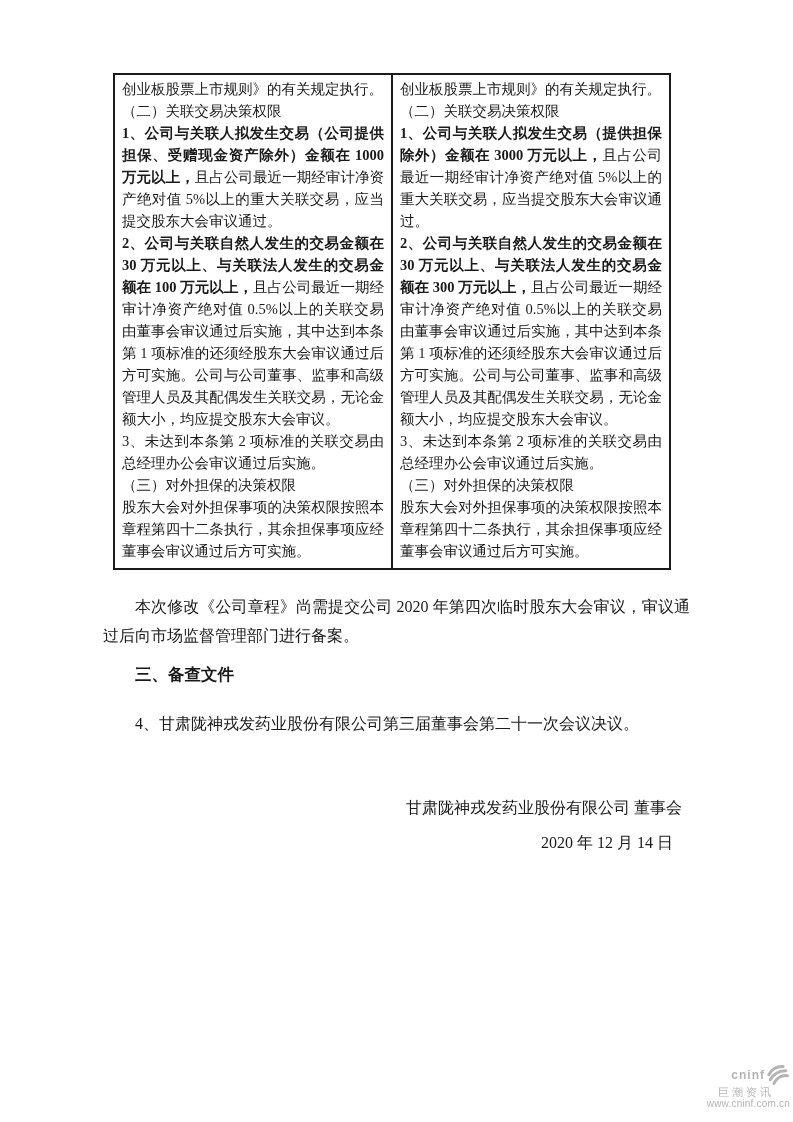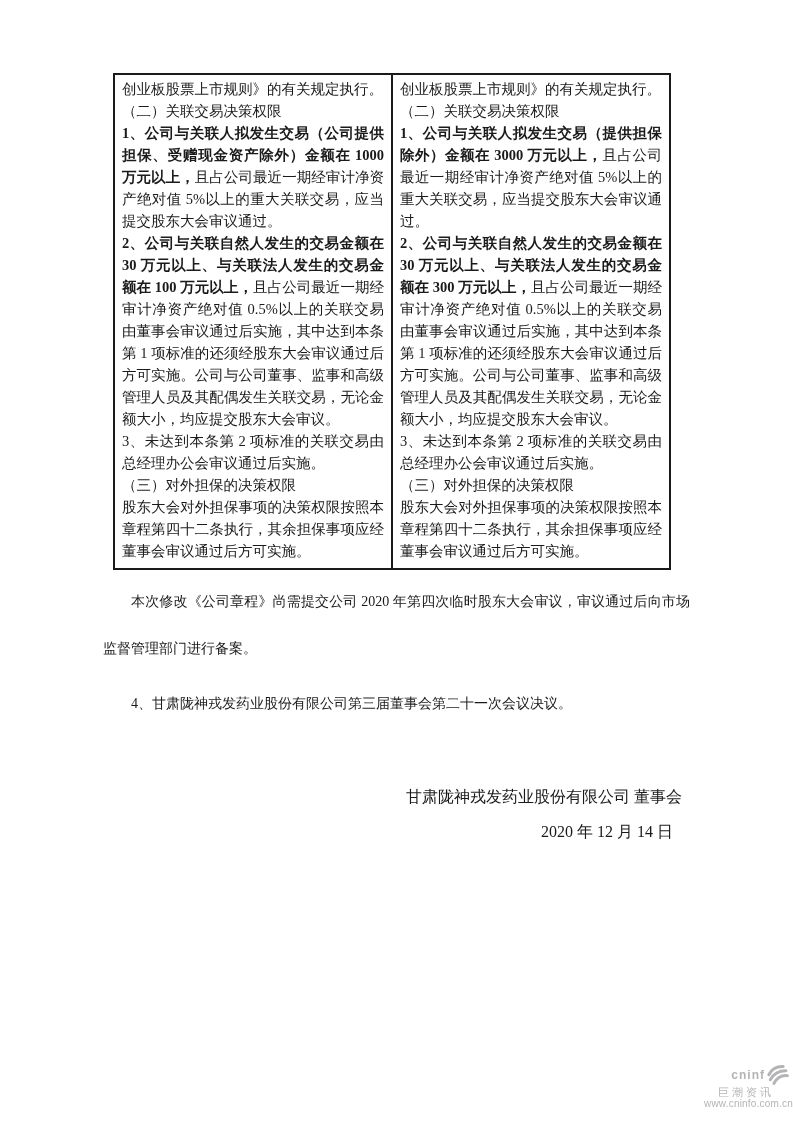--- a/index.html
+++ b/index.html
@@ -49,23 +49,23 @@
   }
   
   h3.sec-heading {
     margin: 13px 0 0 0;
     padding-left: 32px;
     font-size: 16.5px;
     line-height: 24px;
     font-weight: bold;
   }
   p.body-para {
-    margin: 8px 0 0 0;
-    font-size: 14px;
-    line-height: 47px;
+    margin: 22px 0 0 0;
+    font-size: 16px;
+    line-height: 29px;
     text-align: justify;
     text-indent: 2em;
   }
   p.closing {
     margin-top: 32px;
   }
   
   .sig {
     margin-top: 52px;
     font-size: 16px;
@@ -136,20 +136,21 @@
           <p><b></b><span>3、未达到本条第 2 项标准的关联交易由总经理办公会审议通过后实施。</span></p>
           <p><b></b><span>（三）对外担保的决策权限</span></p>
           <p><b></b><span>股东大会对外担保事项的决策权限按照本章程第四十二条执行，其余担保事项应经董事会审议通过后方可实施。</span></p>
         </td>
       </tr>
     </tbody>
       </table>
 
     <p class="body-para">本次修改《公司章程》尚需提交公司 2020 年第四次临时股东大会审议，审议通过后向市场监督管理部门进行备案。</p>
 
+    <h3 class="sec-heading">三、备查文件</h3>
     <p class="body-para">4、甘肃陇神戎发药业股份有限公司第三届董事会第二十一次会议决议。</p>
 
 
     <div class="sig">
       <p class="sig-company">甘肃陇神戎发药业股份有限公司  董事会</p>
       <p class="sig-date">2020 年  12 月 14 日</p>
     </div>
 
   </div>
 
@@ -158,15 +159,15 @@
       <span class="wm-brand">cninf</span>
       <svg width="24" height="22" viewBox="0 0 24 22">
         <g fill="none" stroke="#b4b4b6" stroke-width="3" stroke-linecap="round" transform="rotate(-28 12 11)">
           <path d="M4 6.5 q8 -5.5 16.5 -0.5"></path>
           <path d="M3 11.5 q9 -5.5 18 -0.5"></path>
           <path d="M4.5 16.5 q8 -5.5 15.5 -0.5"></path>
         </g>
       </svg>
     </div>
     <div class="wm-cn">巨潮资讯</div>
-    <div class="wm-url">www.cninfo.com.cn</div>
+    <div class="wm-url">www.cninf.com.cn</div>
   </div>
 </div>
 
 </body></html>

